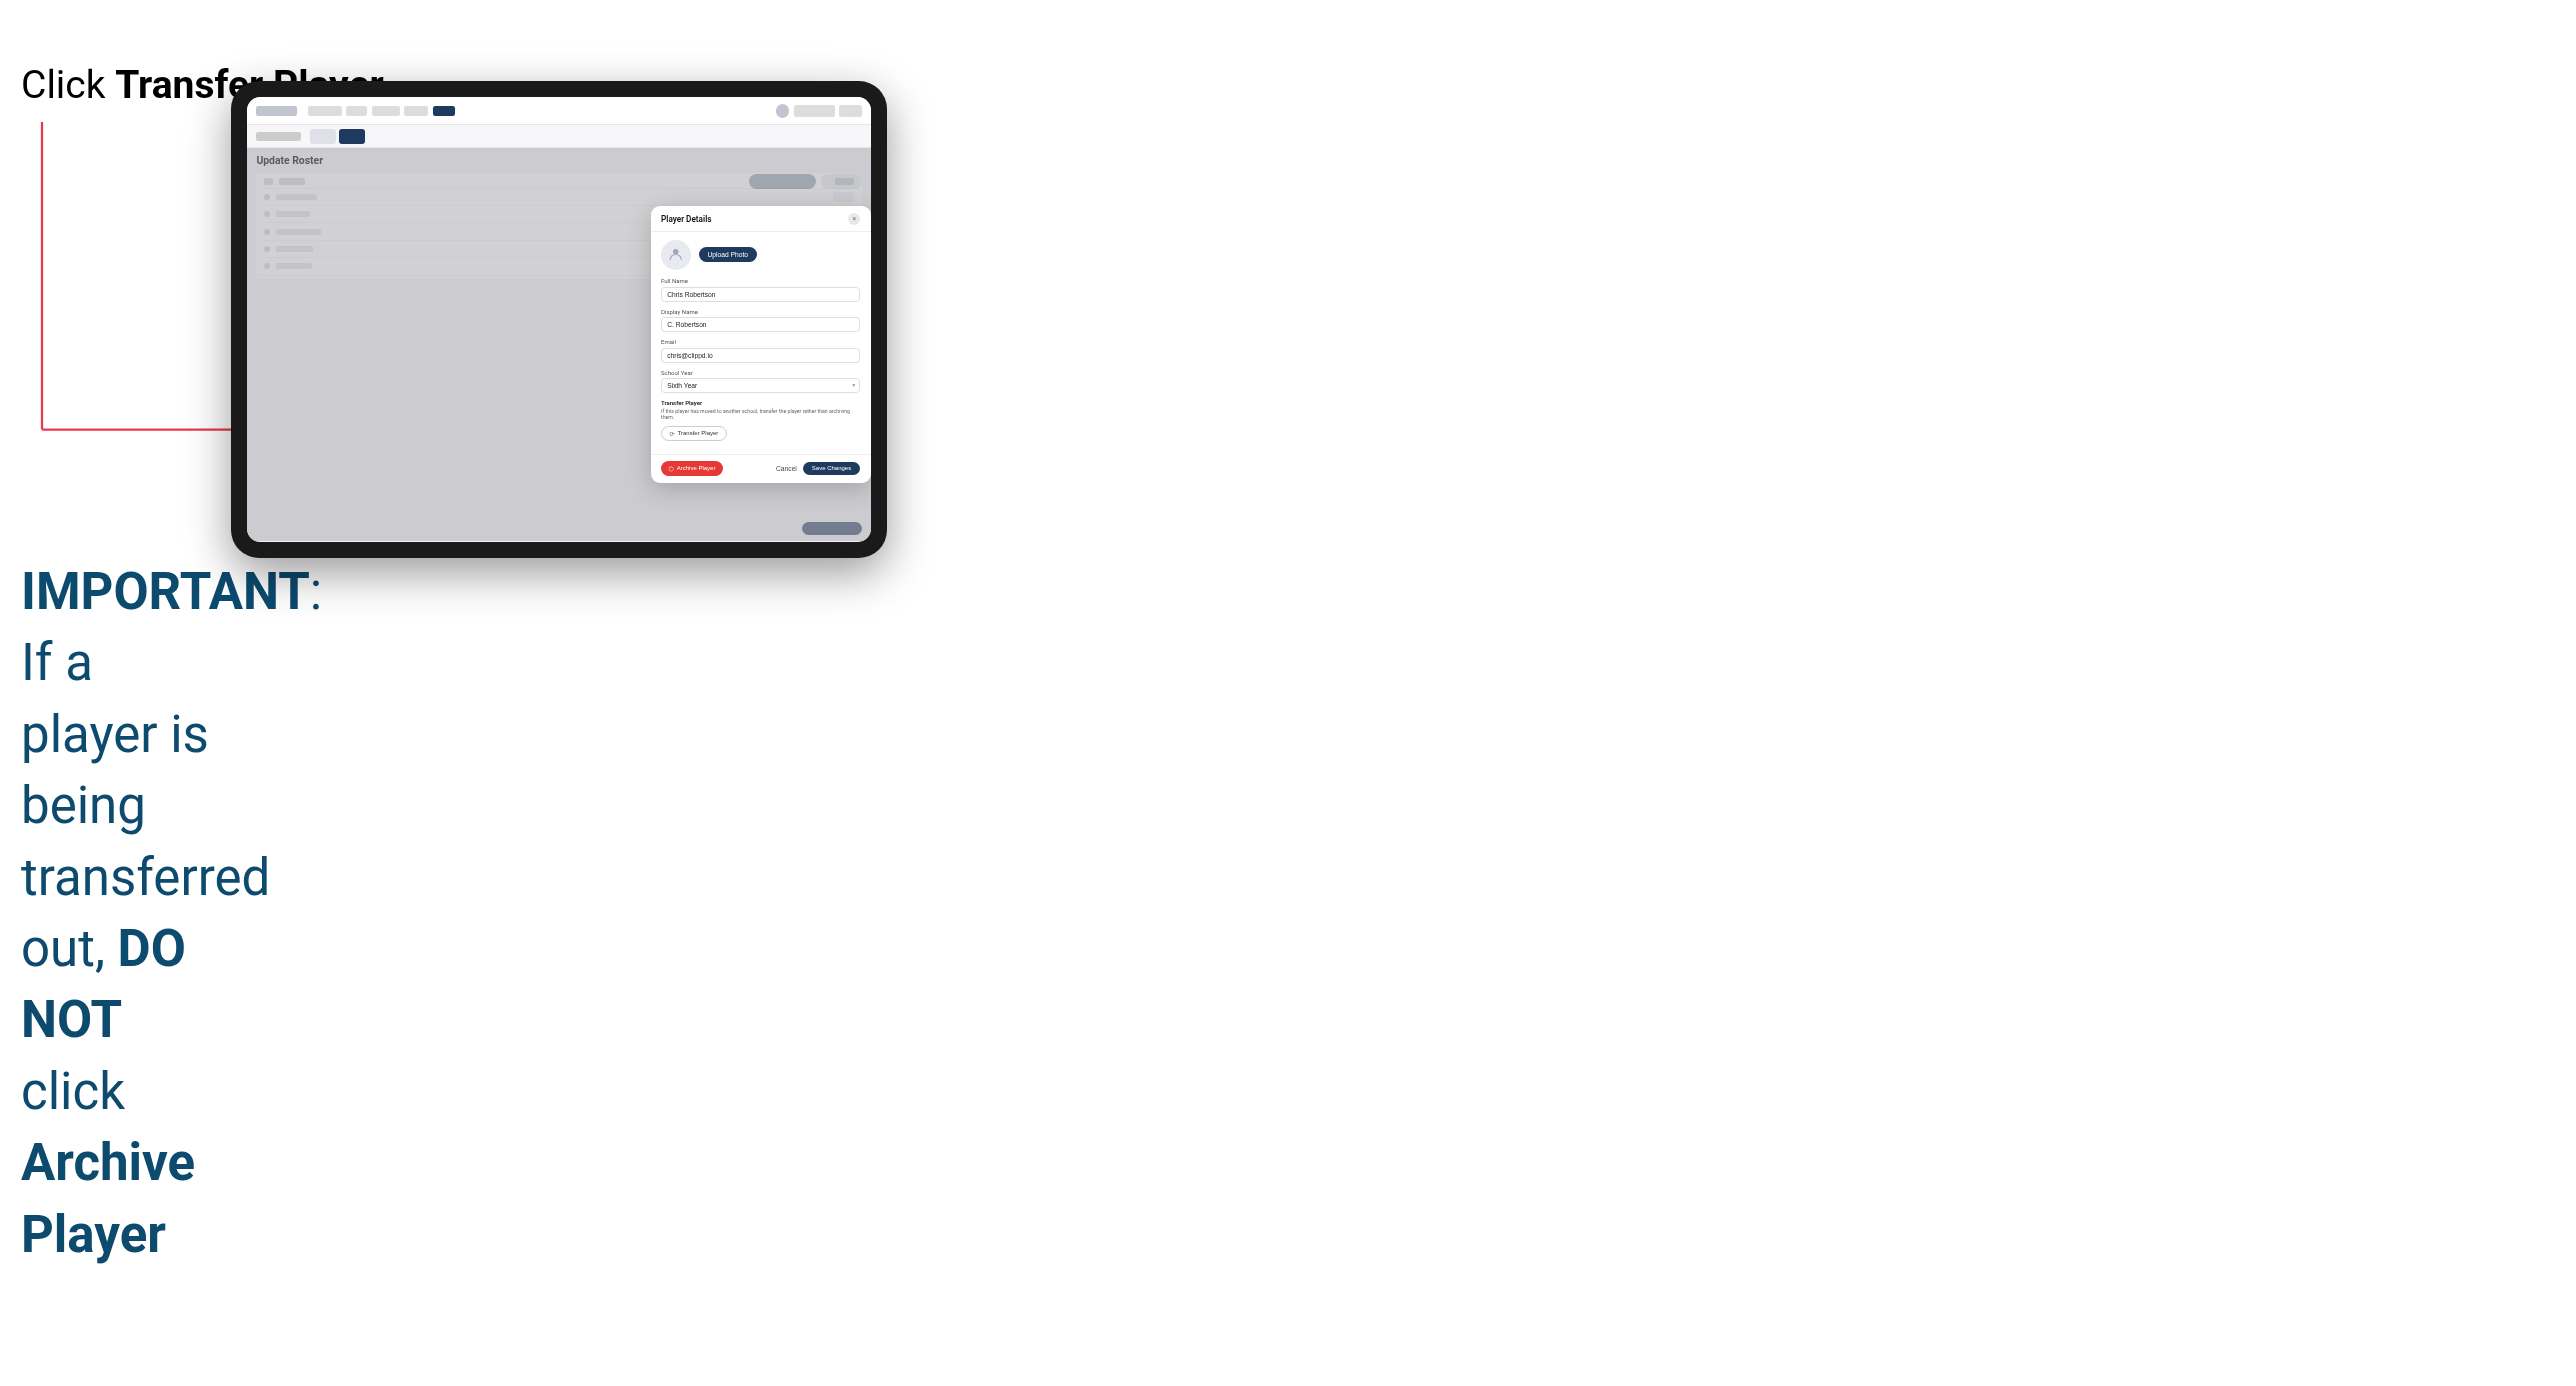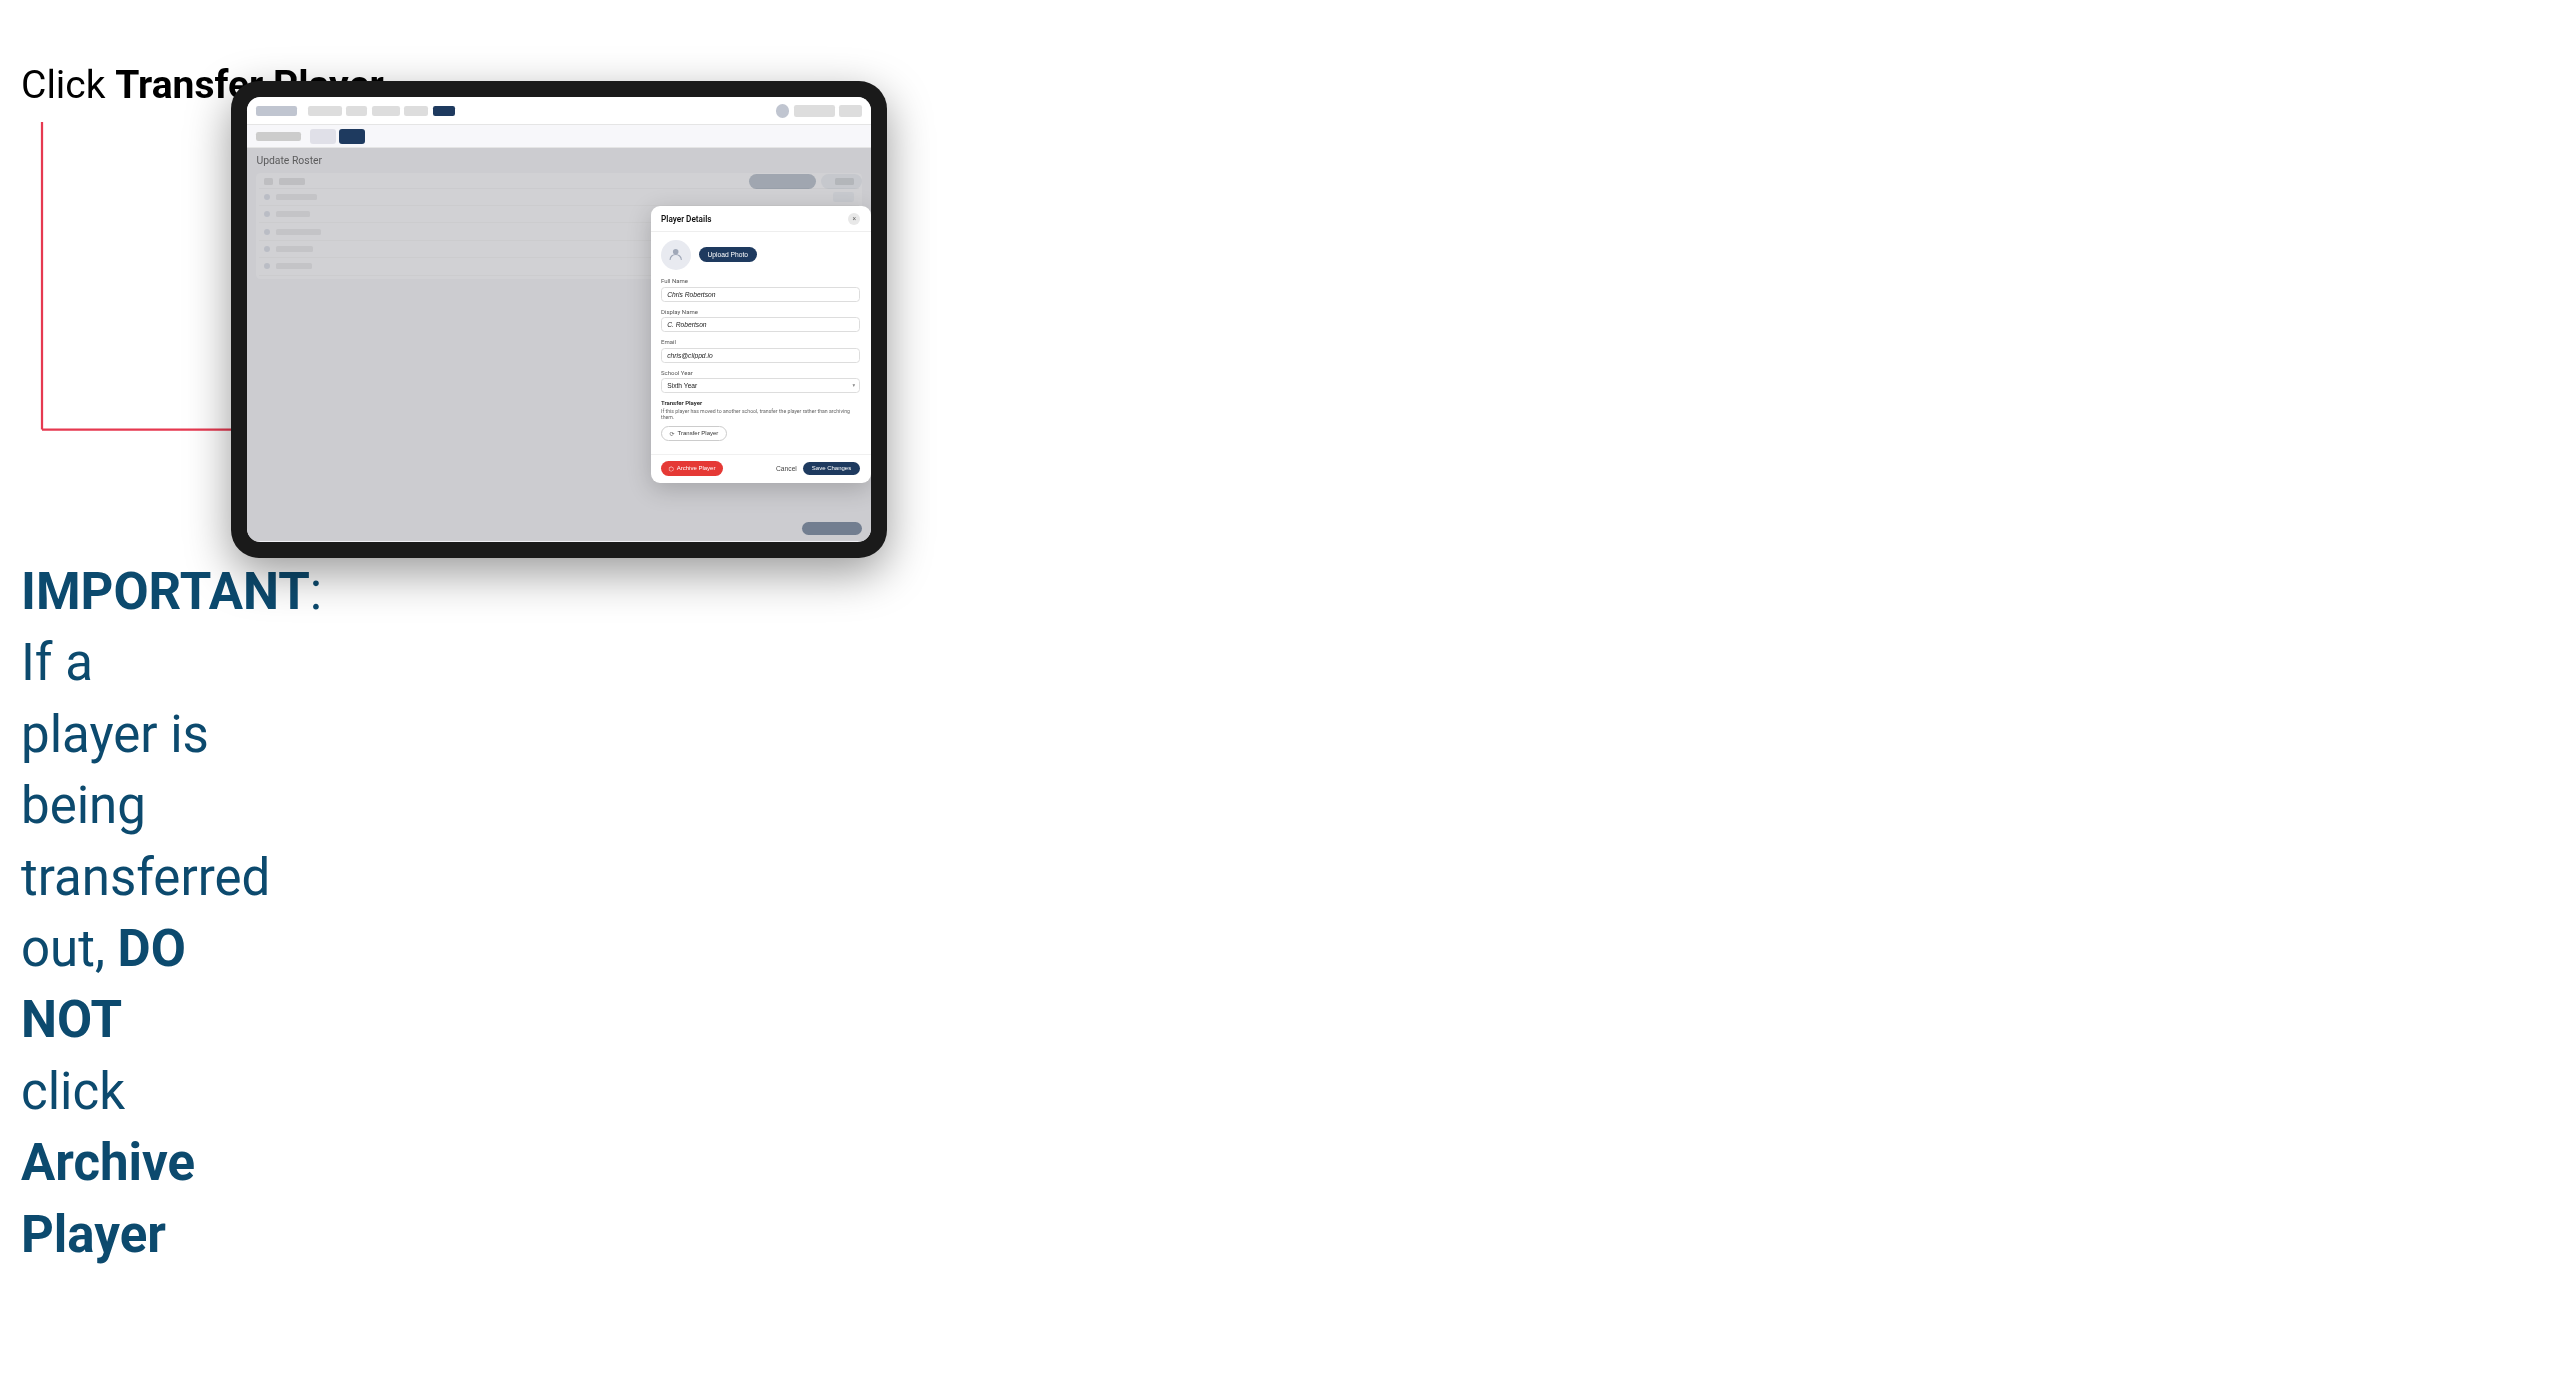--- a/index.html
+++ b/index.html
@@ -170,21 +170,21 @@
     }
 
     
     .update-roster-section {
       padding: 6px 9px;
       filter: blur(0.4px);
       opacity: 0.7;
     }
     .update-roster-title {
       font-size: 10.4px;
-      font-weight: 400;
+      font-weight: 700;
       color: #333;
       margin-bottom: 4.5px;
     }
 
     
     .action-row {
       position: absolute;
       right: 9px;
       top: 26px;
       display: flex;
@@ -339,21 +339,20 @@
     }
     .form-input {
       width: 100%;
       border: 0.7px solid #ddd;
       border-radius: 3.7px;
       padding: 3px 5.2px;
       font-size: 6.7px;
       color: #222;
       background: #fff;
       outline: none;
-      font-style: italic;
     }
     .form-select {
       width: 100%;
       border: 0.7px solid #ddd;
       border-radius: 3.7px;
       padding: 3px 5.2px;
       font-size: 6.7px;
       color: #222;
       background: #fff;
       outline: none;

